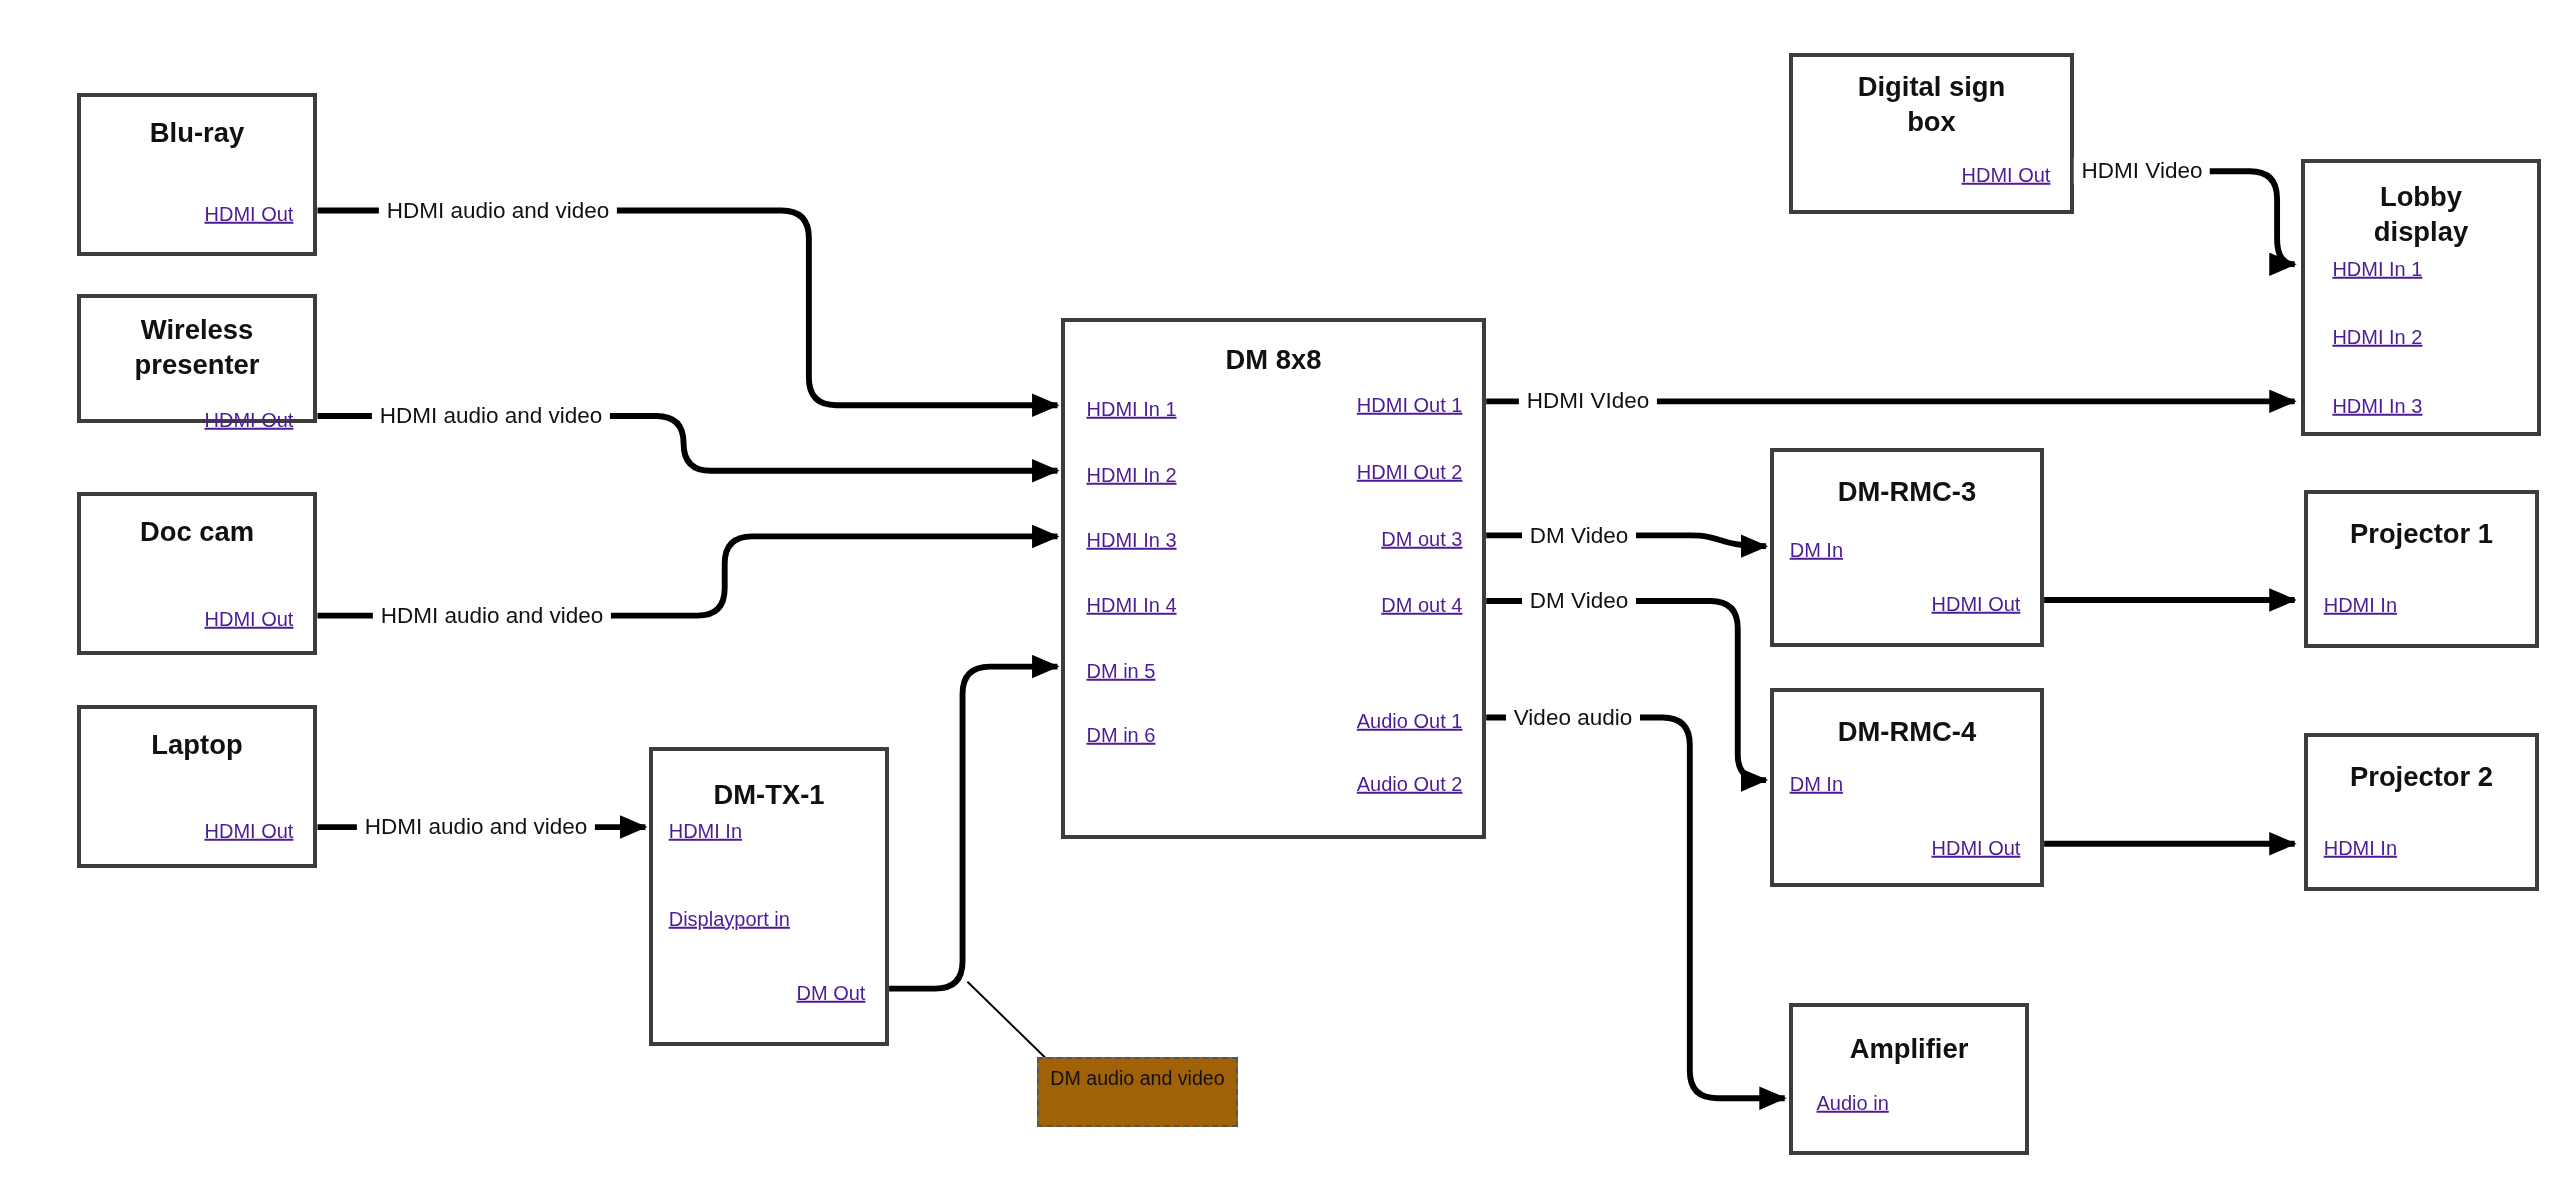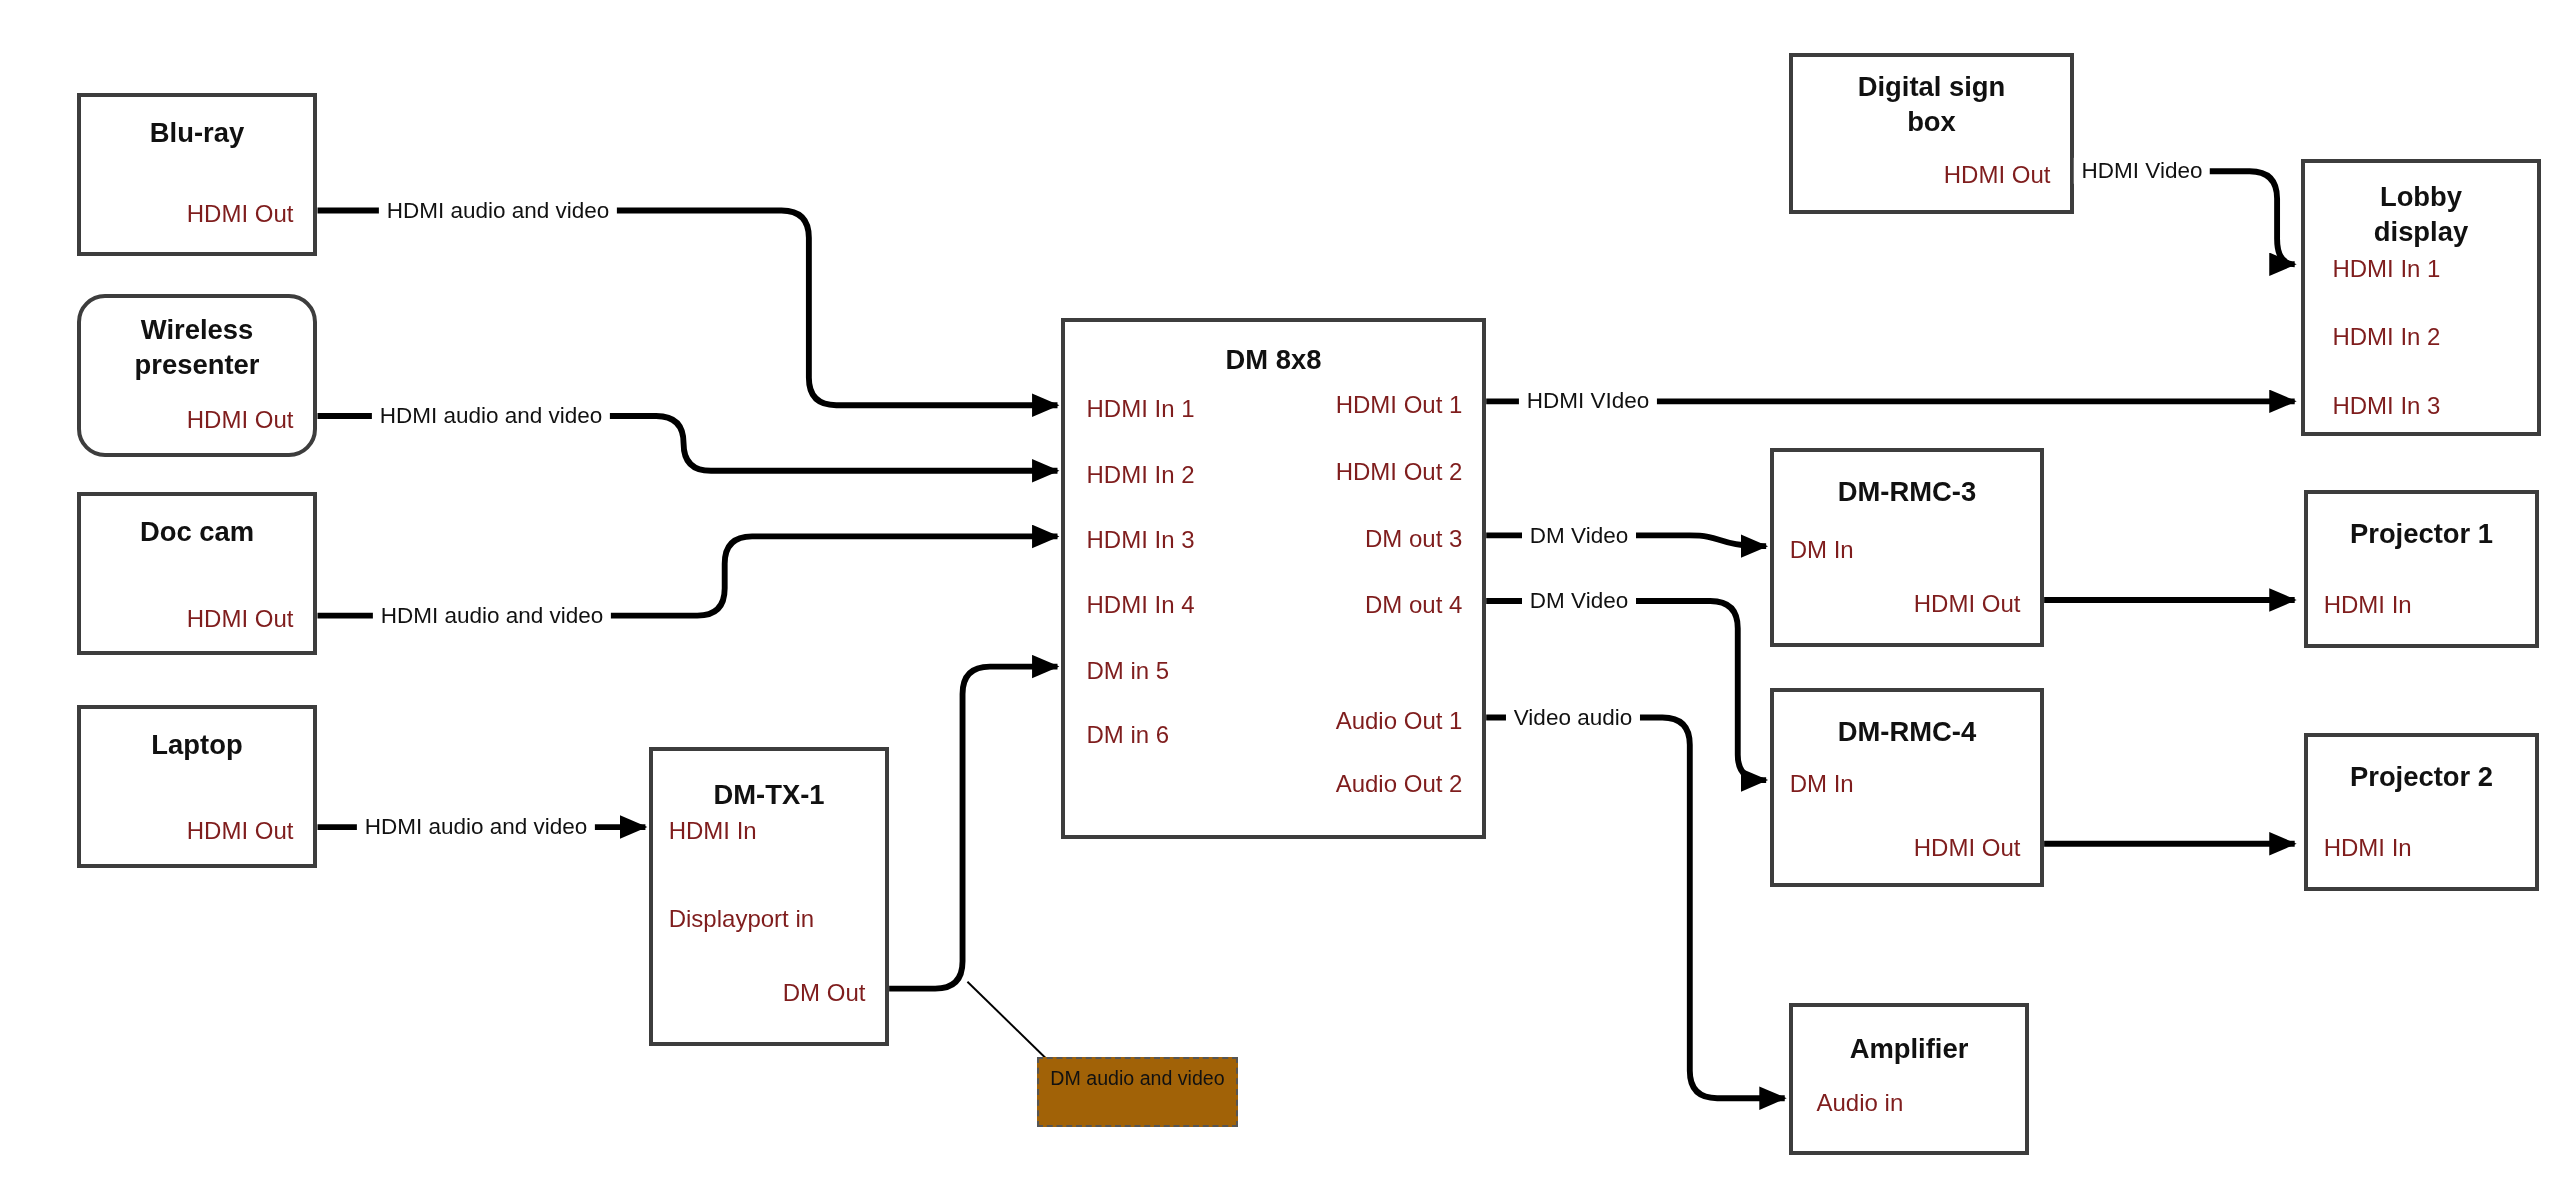--- a/index.html
+++ b/index.html
@@ -8,22 +8,22 @@
     font-family:"Liberation Sans", sans-serif;color:#111;
   }
   #wires{position:absolute;left:0;top:0;width:2576px;height:1201px;}
   .node{position:absolute;border:4.9px solid #3d3d3d;background:#fff;box-sizing:border-box;}
   .node .title{
     position:absolute;left:0;right:0;text-align:center;
     font-weight:bold;font-size:27.4px;line-height:35px;color:#111;
   }
   .title-narrow{left:50%!important;right:auto!important;transform:translateX(-50%);}
   .port{
-    position:absolute;font-size:24px;line-height:24.5px;color:#7f1d1d;
-    white-space:nowrap;transform:translateY(-50%);
+    position:absolute;font-size:20px;line-height:24.5px;color:#4c1d95;
+    white-space:nowrap;transform:translateY(-50%);text-decoration:underline;
   }
   .port.pl{left:15.7px;text-align:left;}
   .port.pr{right:19.6px;text-align:right;}
   .conn-label{
     position:absolute;transform:translate(-50%,-50%);
     background:#fff;padding:0 7.8px;font-size:22.5px;line-height:26.4px;
     white-space:nowrap;color:#111;
   }
   .annotation{
     position:absolute;border:2px dashed #555;background:#a16207;box-sizing:border-box;
@@ -56,21 +56,21 @@
       <path d="M 2088 862 H 2344" marker-end="url(#arrow)"></path>
     </g>
     <path d="M 988 1003 L 1072 1085" fill="none" stroke="#000" stroke-width="2"></path>
   </svg>
 
   <div class="node" style="left:77px;top:93px;width:240px;height:163px;">
     <div class="title" style="top:17.6px;">Blu-ray</div>
     <div class="port pr" style="top:117px;">HDMI Out</div>
   </div>
 
-  <div class="node" style="left:77px;top:294px;width:240px;height:163px;border-radius:28px;">
+  <div class="node" style="left:77px;top:294px;width:240px;height:129px;">
     <div class="title title-narrow" style="top:13.7px;width:176px;">Wireless presenter</div>
     <div class="port pr" style="top:122px;">HDMI Out</div>
   </div>
 
   <div class="node" style="left:77px;top:492px;width:240px;height:163px;">
     <div class="title" style="top:17.6px;">Doc cam</div>
     <div class="port pr" style="top:123px;">HDMI Out</div>
   </div>
 
   <div class="node" style="left:77px;top:705px;width:240px;height:163px;">

